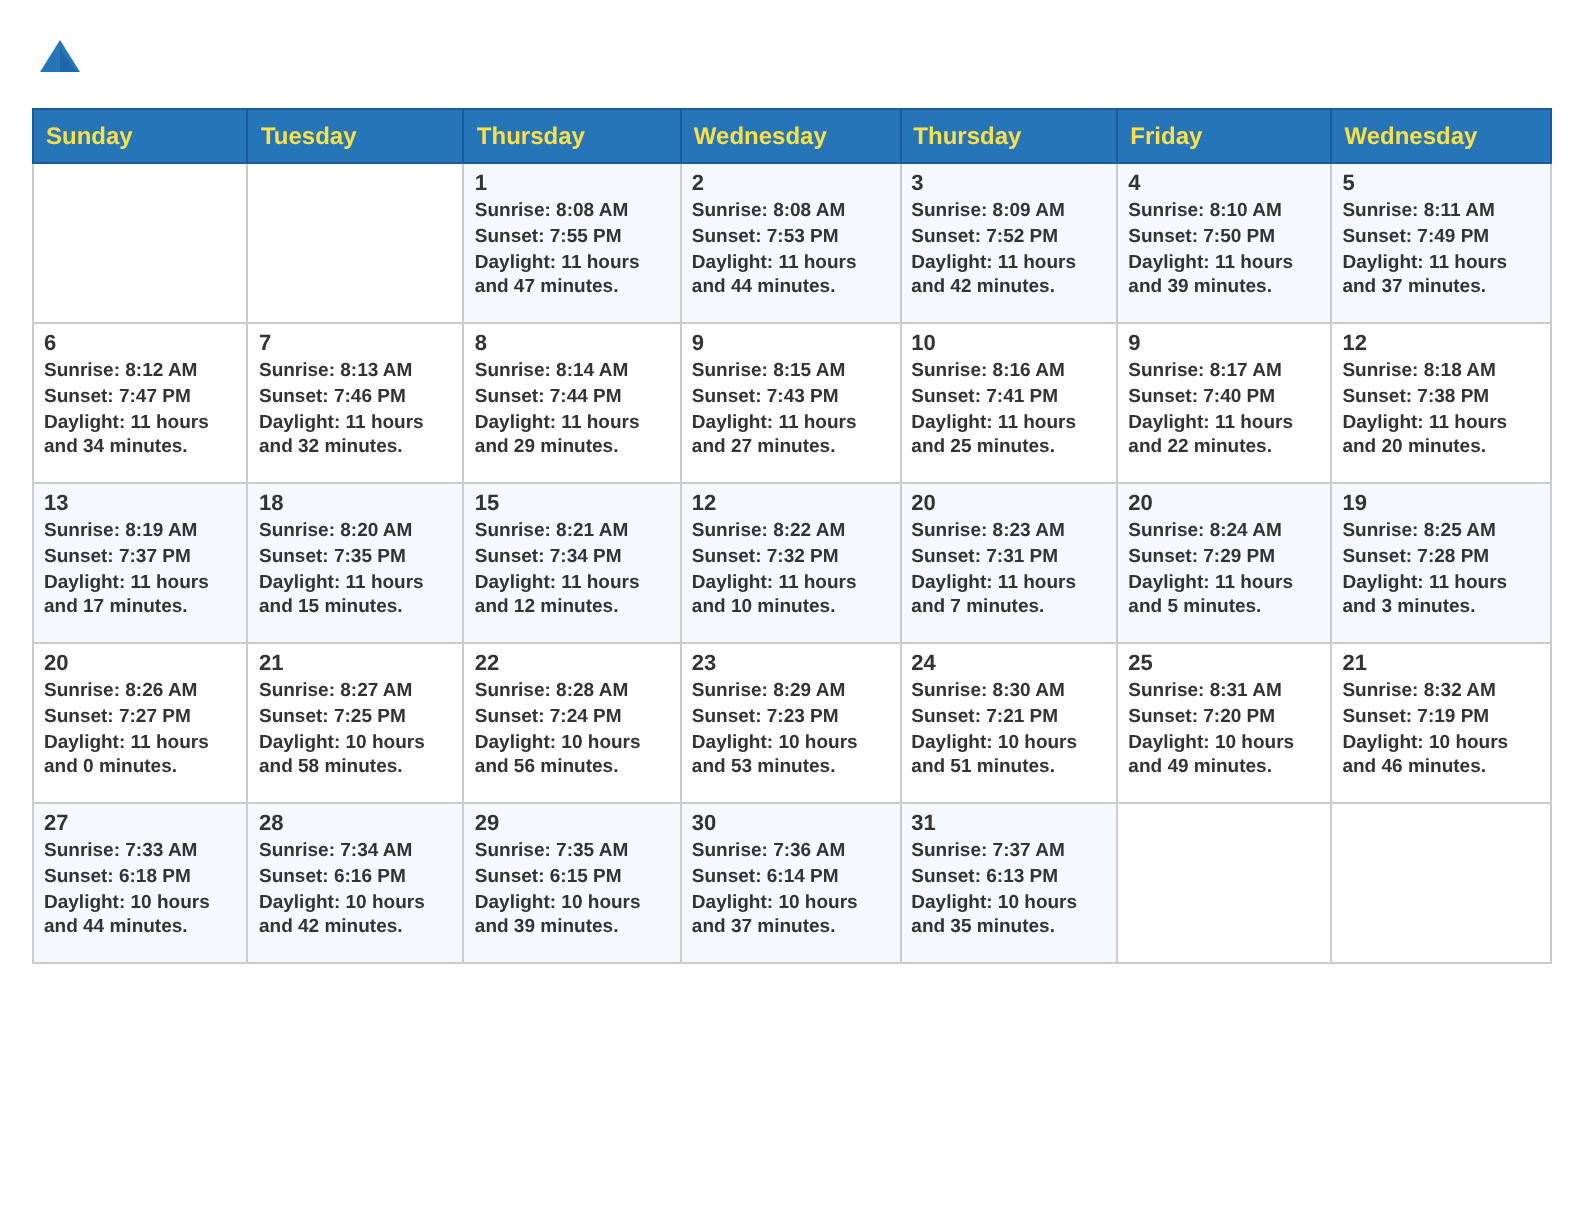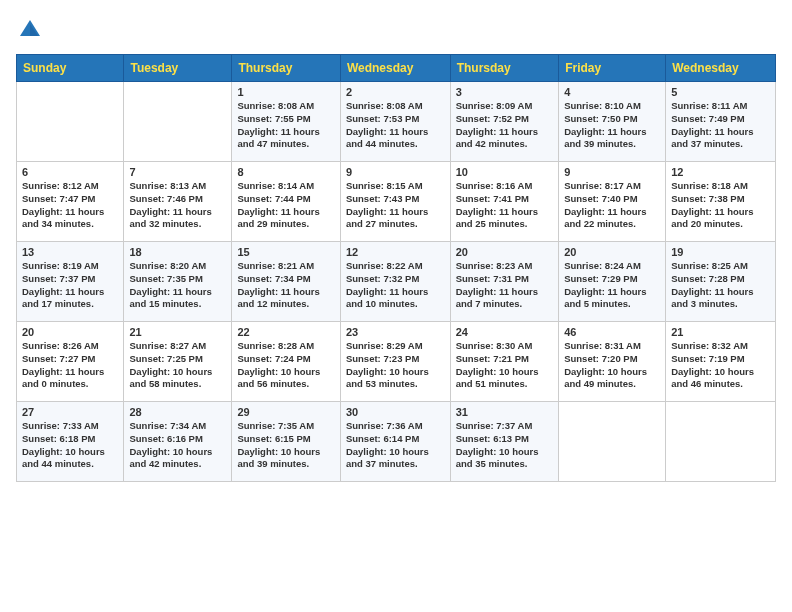--- a/index.html
+++ b/index.html
@@ -222,21 +222,21 @@
         </td>
         <td>
           <span class="day-number">23</span>
           <div class="cell-content">Sunrise: 8:29 AM<br>Sunset: 7:23 PM<br>Daylight: 10 hours and 53 minutes.</div>
         </td>
         <td>
           <span class="day-number">24</span>
           <div class="cell-content">Sunrise: 8:30 AM<br>Sunset: 7:21 PM<br>Daylight: 10 hours and 51 minutes.</div>
         </td>
         <td>
-          <span class="day-number">46</span>
+          <span class="day-number">25</span>
           <div class="cell-content">Sunrise: 8:31 AM<br>Sunset: 7:20 PM<br>Daylight: 10 hours and 49 minutes.</div>
         </td>
         <td>
           <span class="day-number">21</span>
           <div class="cell-content">Sunrise: 8:32 AM<br>Sunset: 7:19 PM<br>Daylight: 10 hours and 46 minutes.</div>
         </td>
       </tr>
       <tr>
         <td>
           <span class="day-number">27</span>

